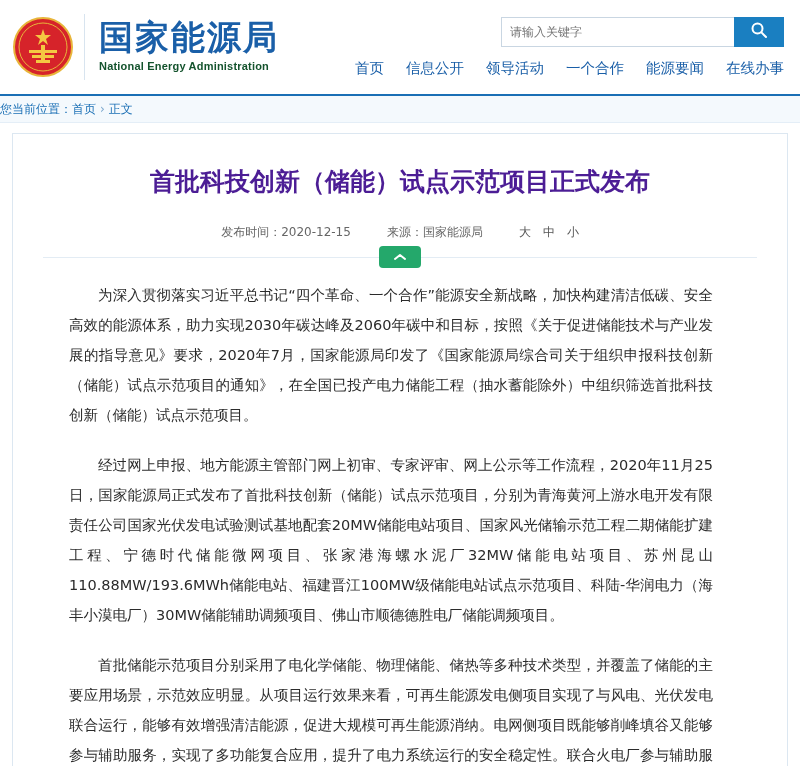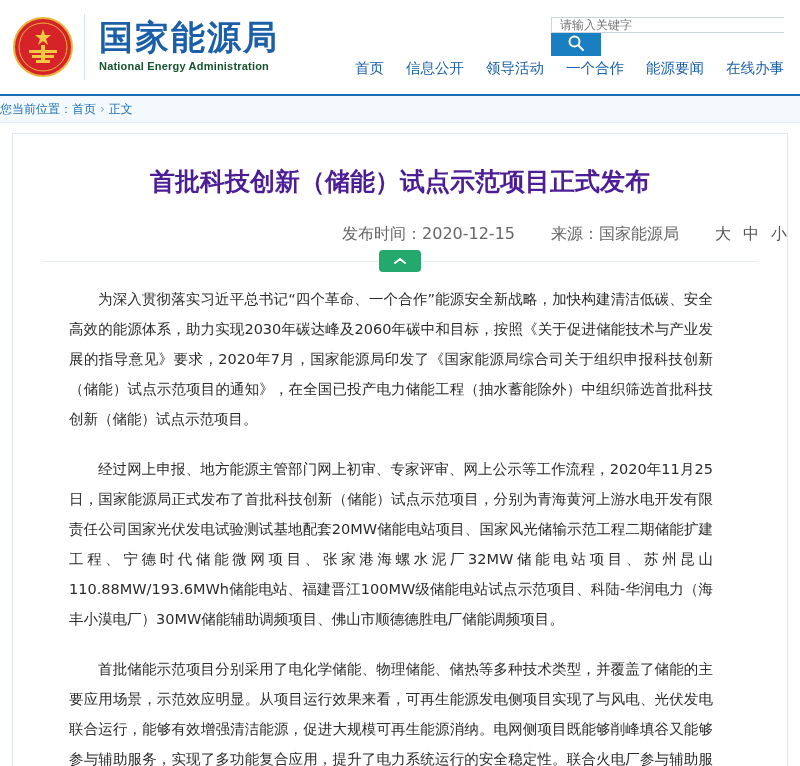--- a/index.html
+++ b/index.html
@@ -62,21 +62,20 @@
     margin-right: 16px;
     display: flex;
     flex-direction: column;
     align-items: flex-end;
     gap: 12px;
   }
   .searchbar {
     display: flex;
     align-items: stretch;
     height: 30px;
-    flex-direction: column;
   }
   .search-input {
     width: 216px;
     border: 1px solid #c9d6e2;
     border-right: none;
     outline: none;
     font-size: 12px;
     color: #999;
     padding: 0 8px;
     font-family: "DejaVu Sans", sans-serif;
@@ -133,24 +132,24 @@
     font-family: "DejaVu Sans", sans-serif;
     font-size: 25px;
     font-weight: bold;
     color: #4c1d95;
     padding: 30px 50px 0 50px;
     line-height: 36px;
   }
   .meta {
     margin-top: 24px;
     display: flex;
-    justify-content: flex-end;
+    justify-content: center;
     align-items: center;
     gap: 36px;
-    font-size: 16px;
+    font-size: 12px;
     color: #666;
     font-family: "DejaVu Sans", sans-serif;
     padding-bottom: 10px;
   }
   .fontsizes {
     display: flex;
     gap: 12px;
     color: #555;
   }
   .fontsizes span { cursor: pointer; }

